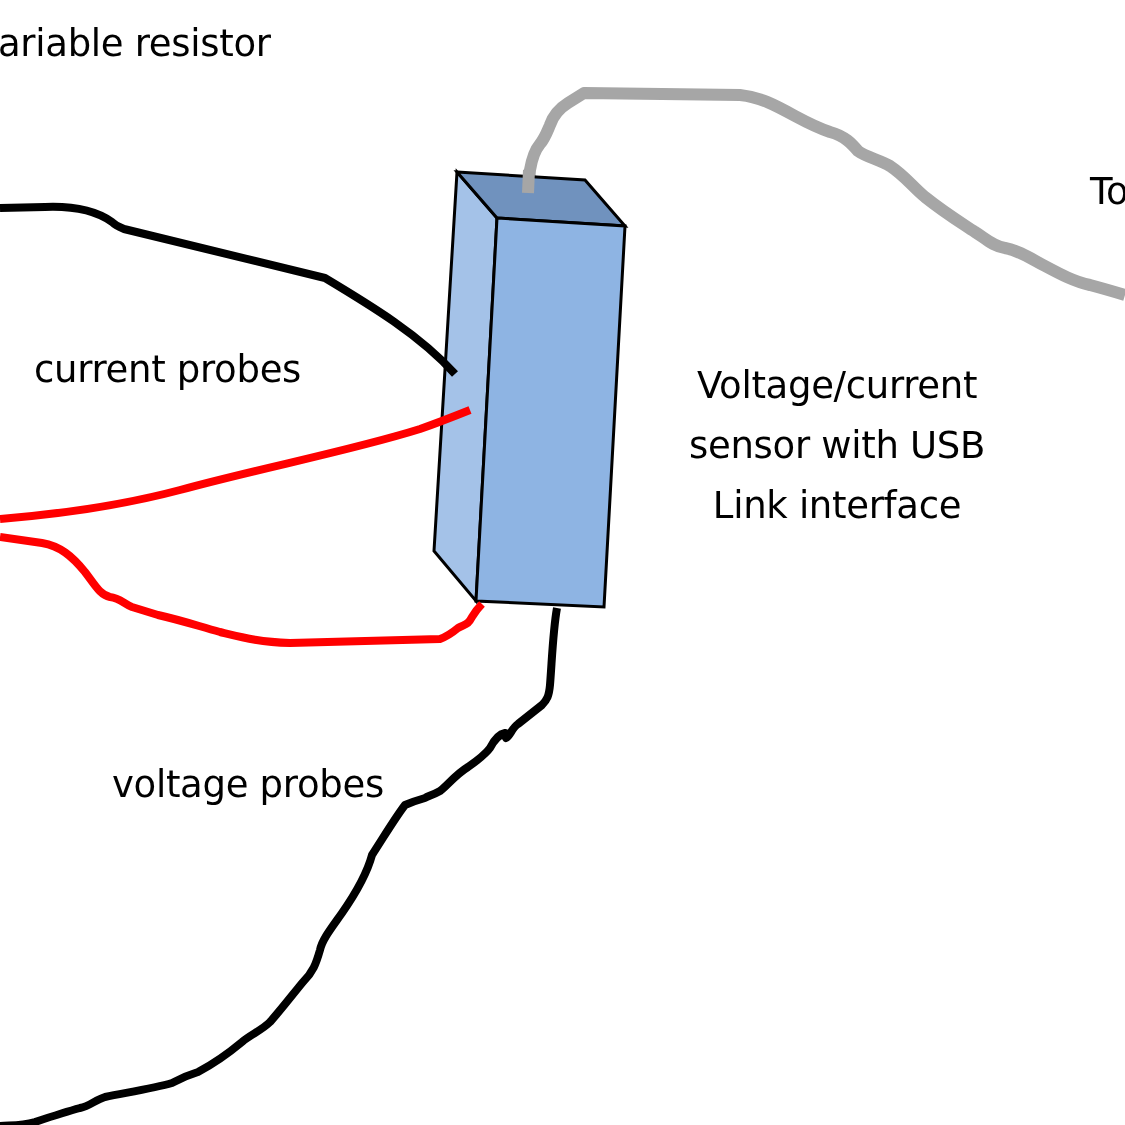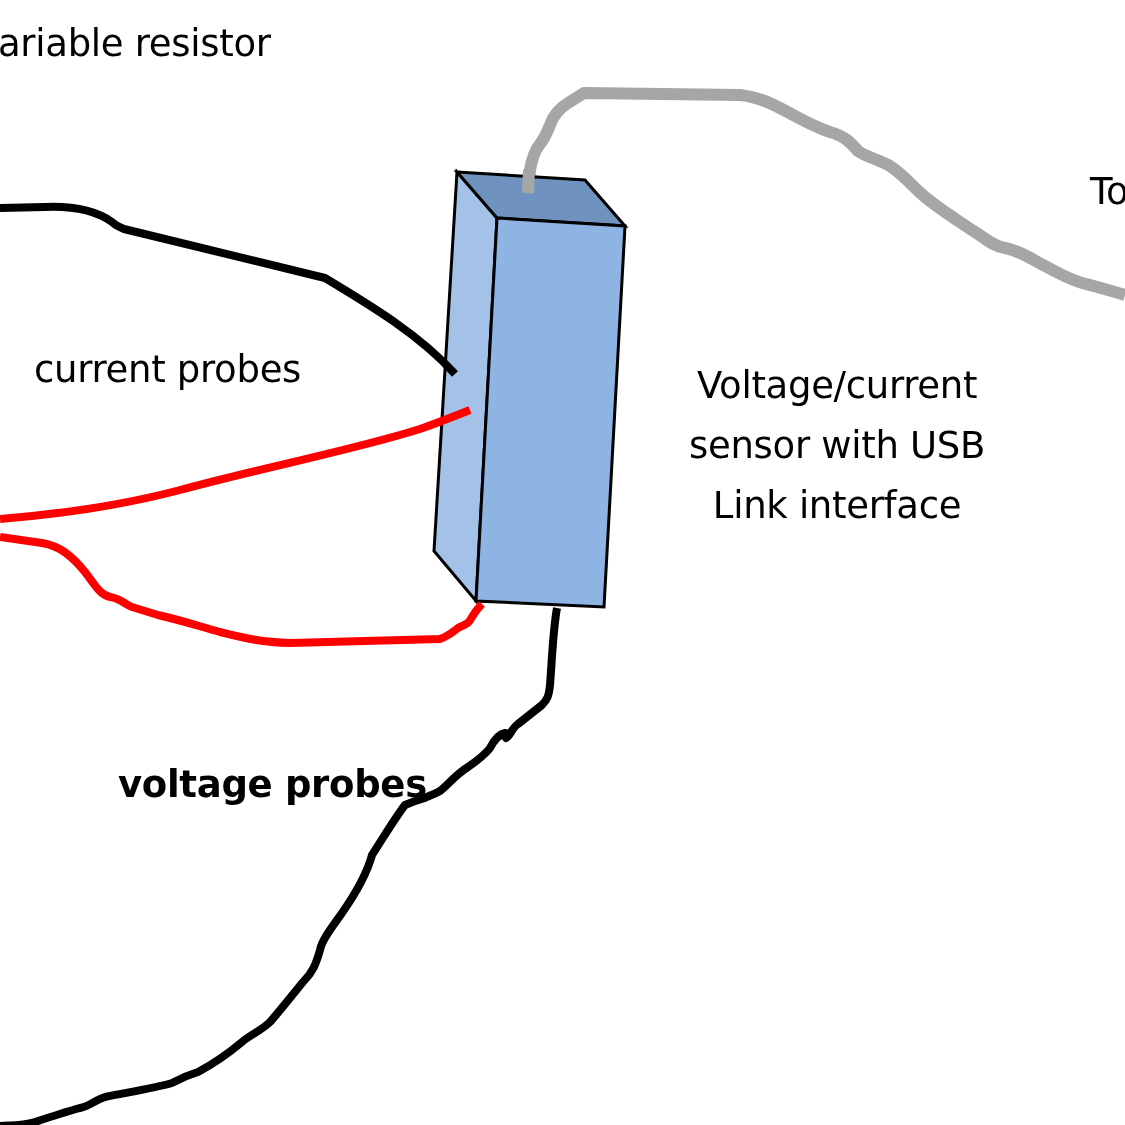--- a/index.html
+++ b/index.html
@@ -84,19 +84,19 @@
            C293,994 285,1005 270,1022 C262,1030 250,1035 242,1042
            C230,1052 215,1063 198,1072 C185,1076 178,1080 172,1083
            C155,1088 130,1092 105,1097 C95,1100 90,1106 80,1108
            C65,1112 50,1117 35,1122 C20,1126 10,1125 0,1126"></path>
 </svg>
 
 <div class="label" style="left:-2px; top:14px;">ariable resistor</div>
 
 <div class="label" style="left:34px; top:340px;">current probes</div>
 
-<div class="label" style="left:118px; top:755px;font-weight:bold;">voltage probes</div>
+<div class="label" style="left:112px; top:755px;">voltage probes</div>
 
 <div class="label label-block" style="left:689px; top:356px;">Voltage/current
 sensor with USB
 Link interface</div>
 
 <div class="label" style="left:1090px; top:162px;">To</div>
 
 </body></html>

